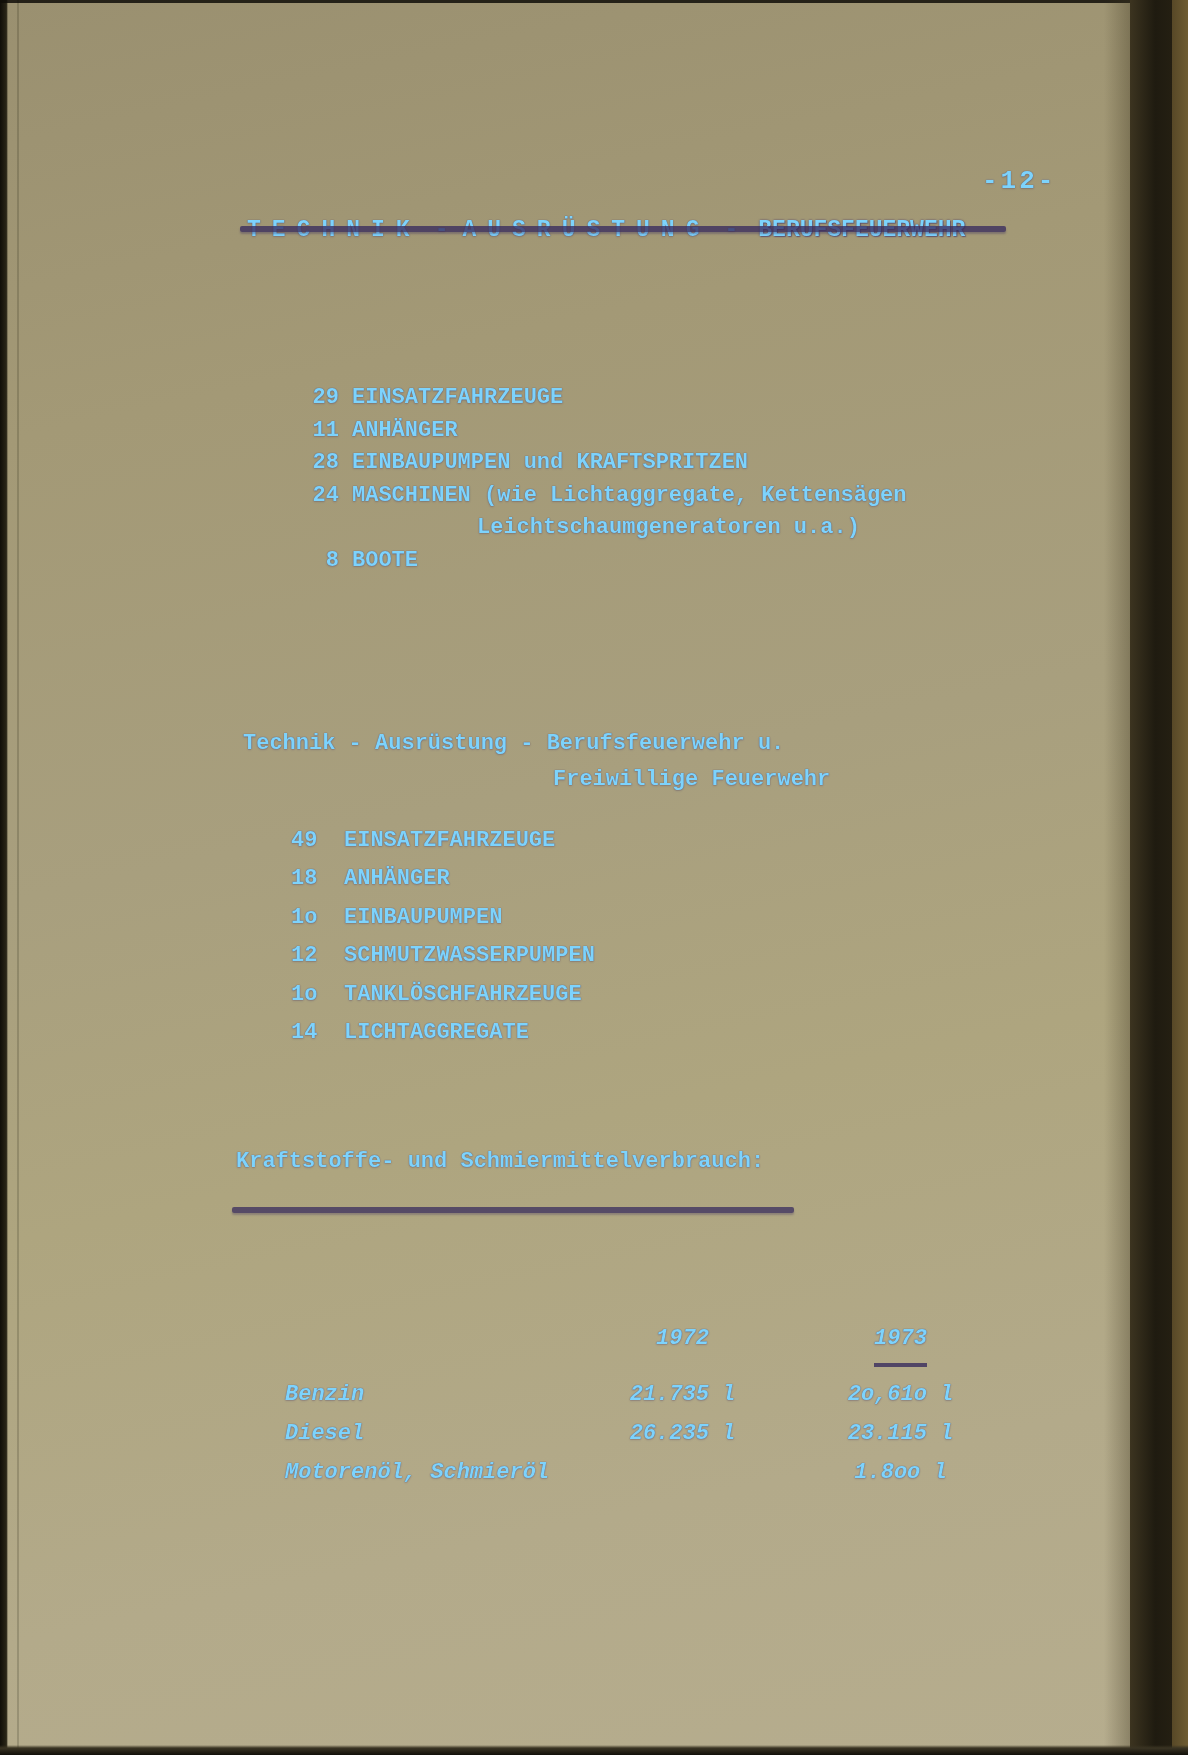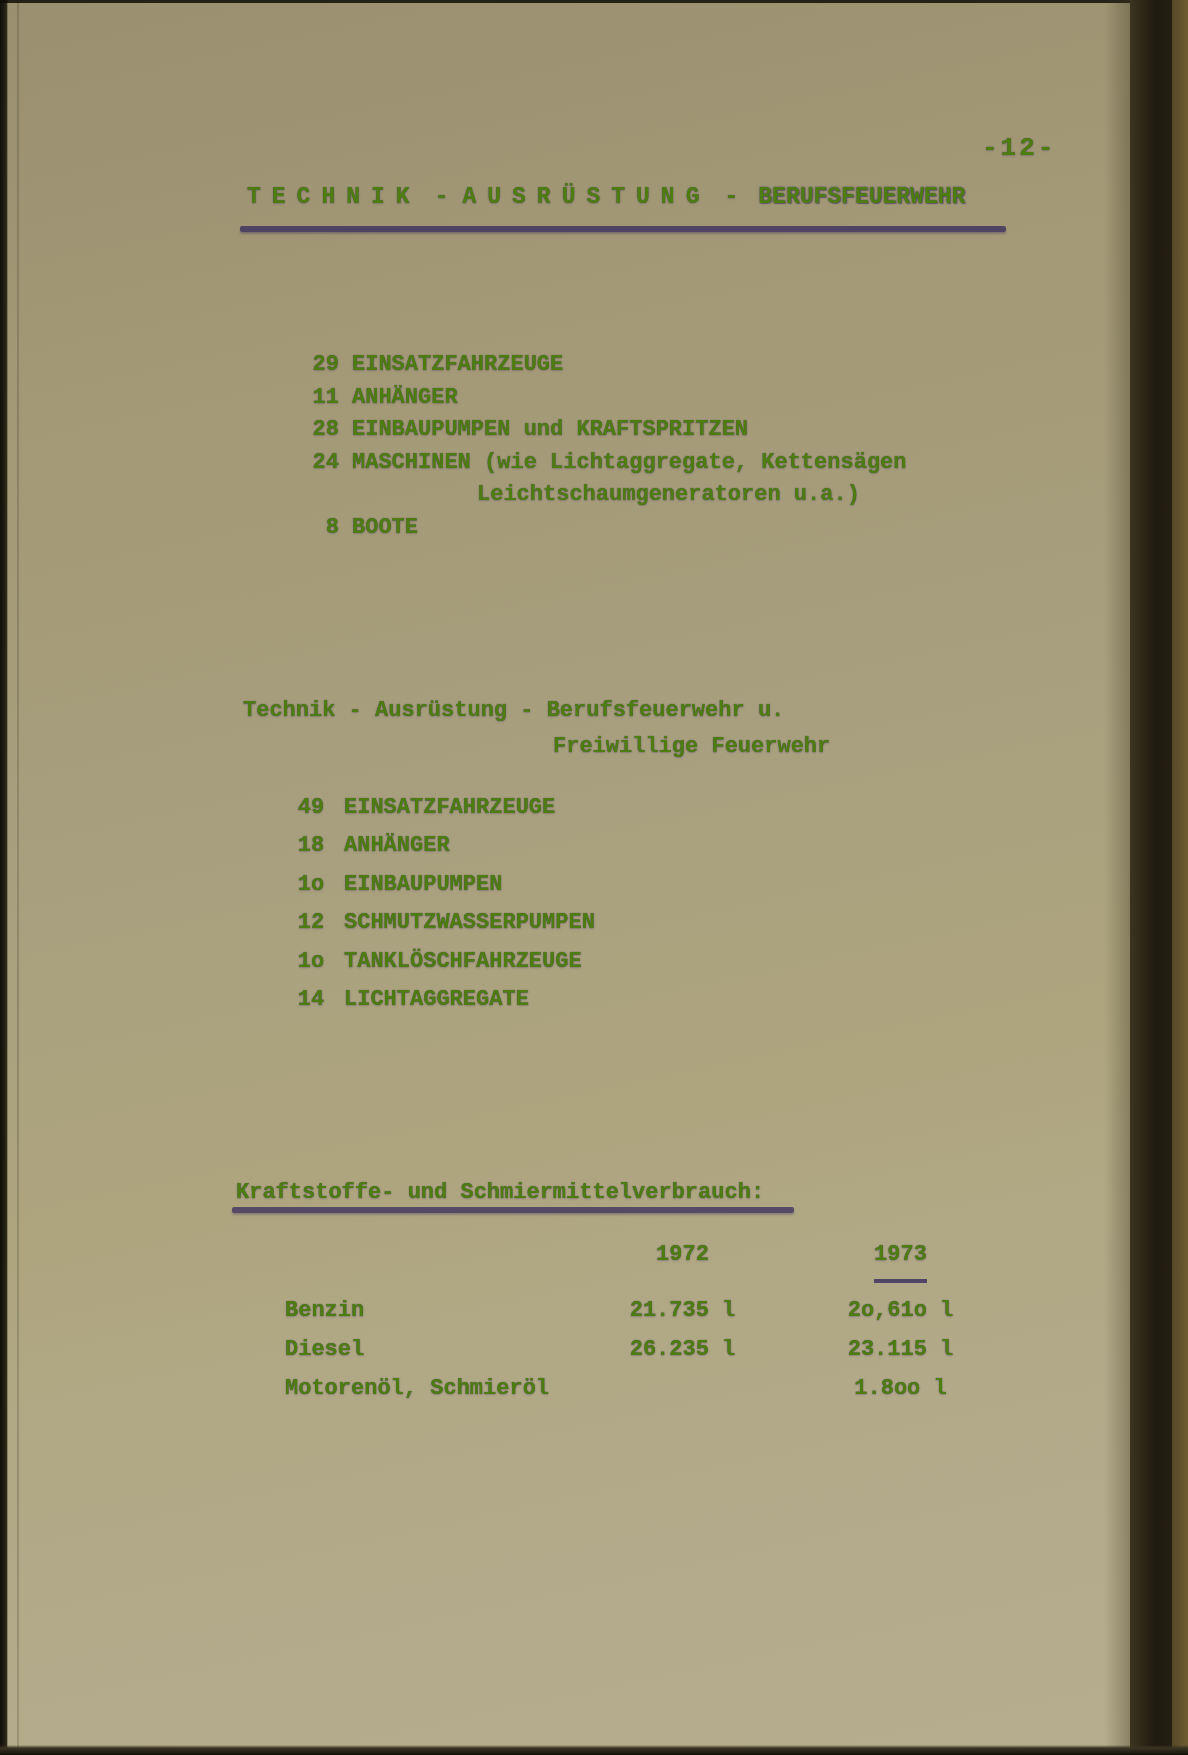--- a/index.html
+++ b/index.html
@@ -15,47 +15,47 @@
   .edge-top{position:absolute;left:0;top:0;width:100%;height:3px;background:rgba(16,14,8,0.85);}
   .edge-bottom{position:absolute;left:0;bottom:0;width:100%;height:10px;
                background:linear-gradient(0deg,#12100a,#3a3423 70%,rgba(50,45,28,0));}
   .edge-right-shade{position:absolute;right:58px;top:0;width:26px;height:100%;
                     background:linear-gradient(90deg,rgba(60,52,30,0),rgba(60,52,30,0.35));}
   .edge-right-dark{position:absolute;right:16px;top:0;width:42px;height:100%;
                    background:linear-gradient(90deg,#3c3420,#1f1b10 60%,#241f12);}
   .edge-right-brown{position:absolute;right:0;top:0;width:16px;height:100%;
                     background:linear-gradient(90deg,#574827,#6e5c32);}
   
-  .ink{color:#4d7c0f;font-weight:700;
-       text-shadow:0 0 1px rgba(62,49,102,0.85),0 1px 2px rgba(62,49,102,0.25);}
+  .ink{color:#7dd3fc;font-weight:700;
+       text-shadow:0 0 1px rgba(62,49,102,0.85),0 1px 2px rgba(62,49,102,0.25);margin-top:33px;}
   .pagenum{position:absolute;left:982px;top:133px;font-size:26px;letter-spacing:3px;}
   .title{position:absolute;left:247px;top:184px;font-size:23px;white-space:nowrap;}
   .title .sp{letter-spacing:11px;}
   .title .dash{margin:0 14px;}
   .title .last{letter-spacing:0;margin-left:6px;text-shadow:0 0 2px rgba(62,49,102,0.9),1px 1px 1px rgba(62,49,102,0.5);}
   .title-underline{position:absolute;left:240px;top:226px;width:766px;height:6px;
                    background:rgba(56,44,94,0.78);box-shadow:0 2px 2px rgba(56,44,94,0.35);
                    border-radius:2px;filter:blur(0.4px);}
   .list1{position:absolute;left:299px;top:352px;font-size:22px;}
   .list1 .row{display:flex;height:32.5px;align-items:flex-start;}
   .list1 .cnt{display:inline-block;width:40px;text-align:right;}
   .list1 .lbl{margin-left:13px;white-space:pre;}
   .list1 .cont{height:32.5px;padding-left:178px;white-space:pre;}
   .sec2-h1{position:absolute;left:243px;top:698px;font-size:22px;white-space:nowrap;}
   .sec2-h2{position:absolute;left:553px;top:734px;font-size:22px;white-space:nowrap;}
   .list2{position:absolute;left:291px;top:795px;font-size:22px;}
   .list2 .row{display:flex;height:38.4px;align-items:flex-start;}
-  .list2 .cnt{display:inline-block;width:40px;text-align:center;}
+  .list2 .cnt{display:inline-block;width:40px;text-align:left;}
   .list2 .lbl{margin-left:13px;white-space:pre;}
   .note{position:absolute;left:332px;top:1064px;font-size:22px;white-space:nowrap;}
-  .sec3-h{position:absolute;left:236px;top:1180px;font-size:22px;white-space:nowrap;}
+  .sec3-h{position:absolute;left:236px;top:1116px;font-size:22px;white-space:nowrap;}
   .sec3-underline{position:absolute;left:232px;top:1207px;width:562px;height:6px;
                   background:rgba(56,44,94,0.75);border-radius:2px;filter:blur(0.4px);
                   box-shadow:0 2px 2px rgba(56,44,94,0.3);}
-  .table{position:absolute;left:285px;top:1242px;width:740px;font-size:22px;}
+  .table{position:absolute;left:285px;top:1293px;width:740px;font-size:22px;font-style:italic;}
   .thead{position:relative;height:56px;}
   .trow{position:relative;height:39px;}
   .tlabel{position:absolute;left:0;white-space:nowrap;}
   .tc1{position:absolute;left:310px;width:175px;text-align:center;white-space:nowrap;}
   .tc2{position:absolute;left:528px;width:175px;text-align:center;white-space:nowrap;}
   .hdr-underline{display:inline-block;border-bottom:4px solid rgba(56,44,94,0.8);padding-bottom:12px;}
 </style>
 </head>
 <body>
 

